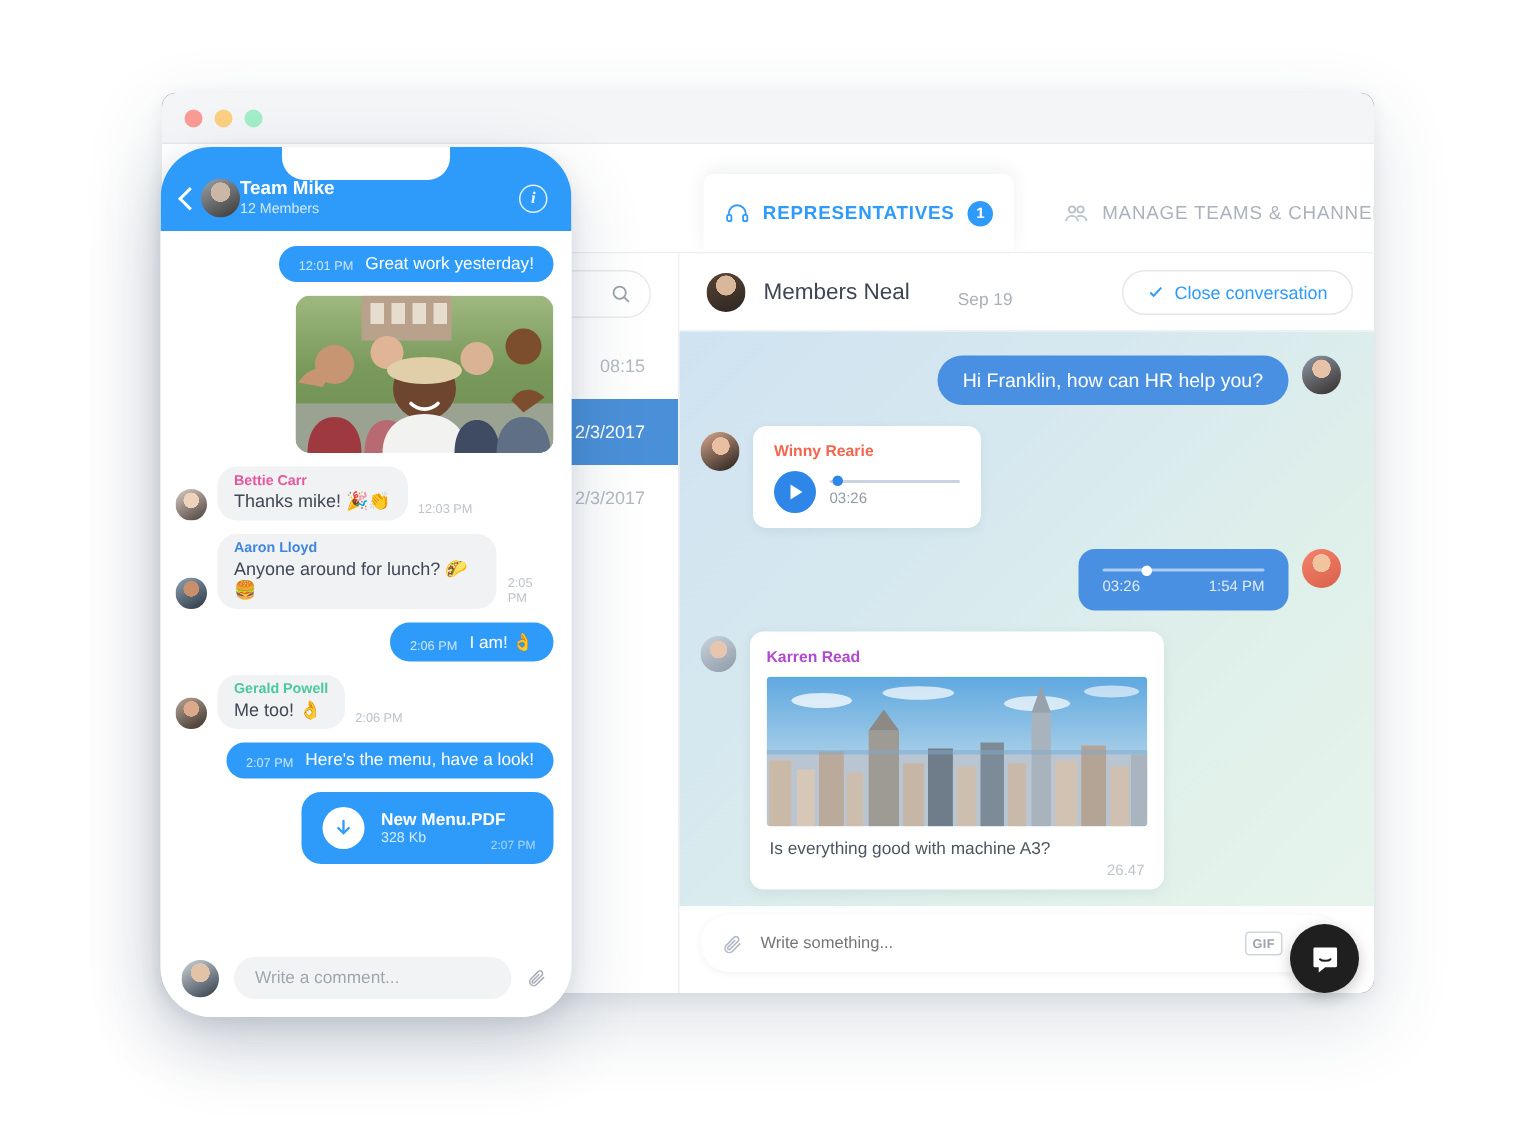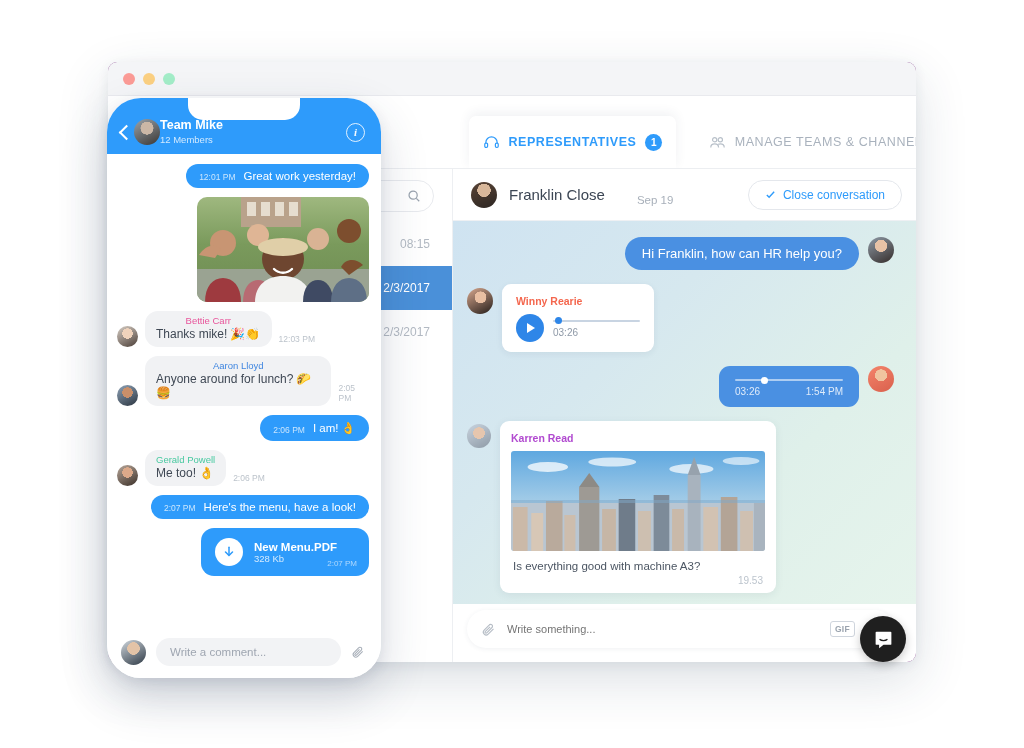--- a/index.html
+++ b/index.html
@@ -390,21 +390,21 @@
     font-size: 11.5px;
     display: flex; align-items: flex-end; gap: 8px;
   }
   .ph-out .t { font-size: 8.5px; color: rgba(255,255,255,0.75); }
 
   .ph-in {
     background: #f1f2f4;
     border-radius: 13px;
     padding: 4px 11px 6px;
   }
-  .ph-in .nm { font-size: 9.5px; font-weight: 400; margin-bottom: 1px; text-align: center; }
+  .ph-in .nm { font-size: 9.5px; font-weight: 700; margin-bottom: 1px; }
   .ph-in .tx { font-size: 12px; color: #3f4854; }
   .ph-intime { font-size: 8.5px; color: #bcc3cb; align-self: flex-end; padding-bottom: 3px; }
 
   .ph-photo {
     width: 172px; height: 105px;
     border-radius: 10px; overflow: hidden; display: block;
   }
   .ph-file {
     background: #2e9bfb;
     border-radius: 13px;
@@ -499,21 +499,21 @@
             <span>2/3/2017</span>
           </div>
         </div>
 
         <div class="conv">
 
           <div class="conv-head">
             <span class="avatar" style="width:26px;height:26px;background:
                  radial-gradient(circle at 50% 32%, #d8b79a 0 30%, transparent 31%),
                  linear-gradient(160deg,#5a4436,#2c2622);"></span>
-            <span class="conv-name">Franklin Close</span>
+            <span class="conv-name">Members Neal</span>
             <span class="conv-date">Sep 19</span>
             <div class="close-btn">
               <svg width="11" height="11" viewBox="0 0 24 24" fill="none" stroke="#2e9bfb" stroke-width="3">
                   <path d="M4 13l5 5L20 6"></path>
                 </svg>
               <span>Close conversation</span>
             </div>
           </div>
 
           <div class="feed">
@@ -595,21 +595,21 @@
                     <rect x="192" y="24" width="14" height="76" fill="#a8b3be"></rect>
                     <polygon points="192,24 199,6 206,24" fill="#97a2ad"></polygon>
                     <rect x="209" y="56" width="16" height="44" fill="#d2c2b2"></rect>
                     <rect x="228" y="46" width="18" height="54" fill="#b3a496"></rect>
                     <rect x="249" y="60" width="14" height="40" fill="#cfc0b1"></rect>
                     <rect x="264" y="52" width="12" height="48" fill="#a9b4bf"></rect>
                     <rect x="0" y="49" width="276" height="3" fill="#7fa8c8" opacity=".5"></rect>
                   </svg>
                 </div>
                 <div class="img-caption">Is everything good with machine A3?</div>
-                <div class="img-time">19.53</div>
+                <div class="img-time">26.47</div>
               </div>
             </div>
 
           </div>
 
           <div class="composer-wrap">
             <div class="composer">
               <svg width="15" height="15" viewBox="0 0 24 24" fill="none" stroke="#b6bdc6" stroke-width="1.8">
                 <path d="M20 11l-8.5 8.5a4.5 4.5 0 01-6.4-6.4L13 5a3 3 0 114.2 4.2l-8 8a1.5 1.5 0 11-2.1-2.1l7.4-7.4"></path>
               </svg>

